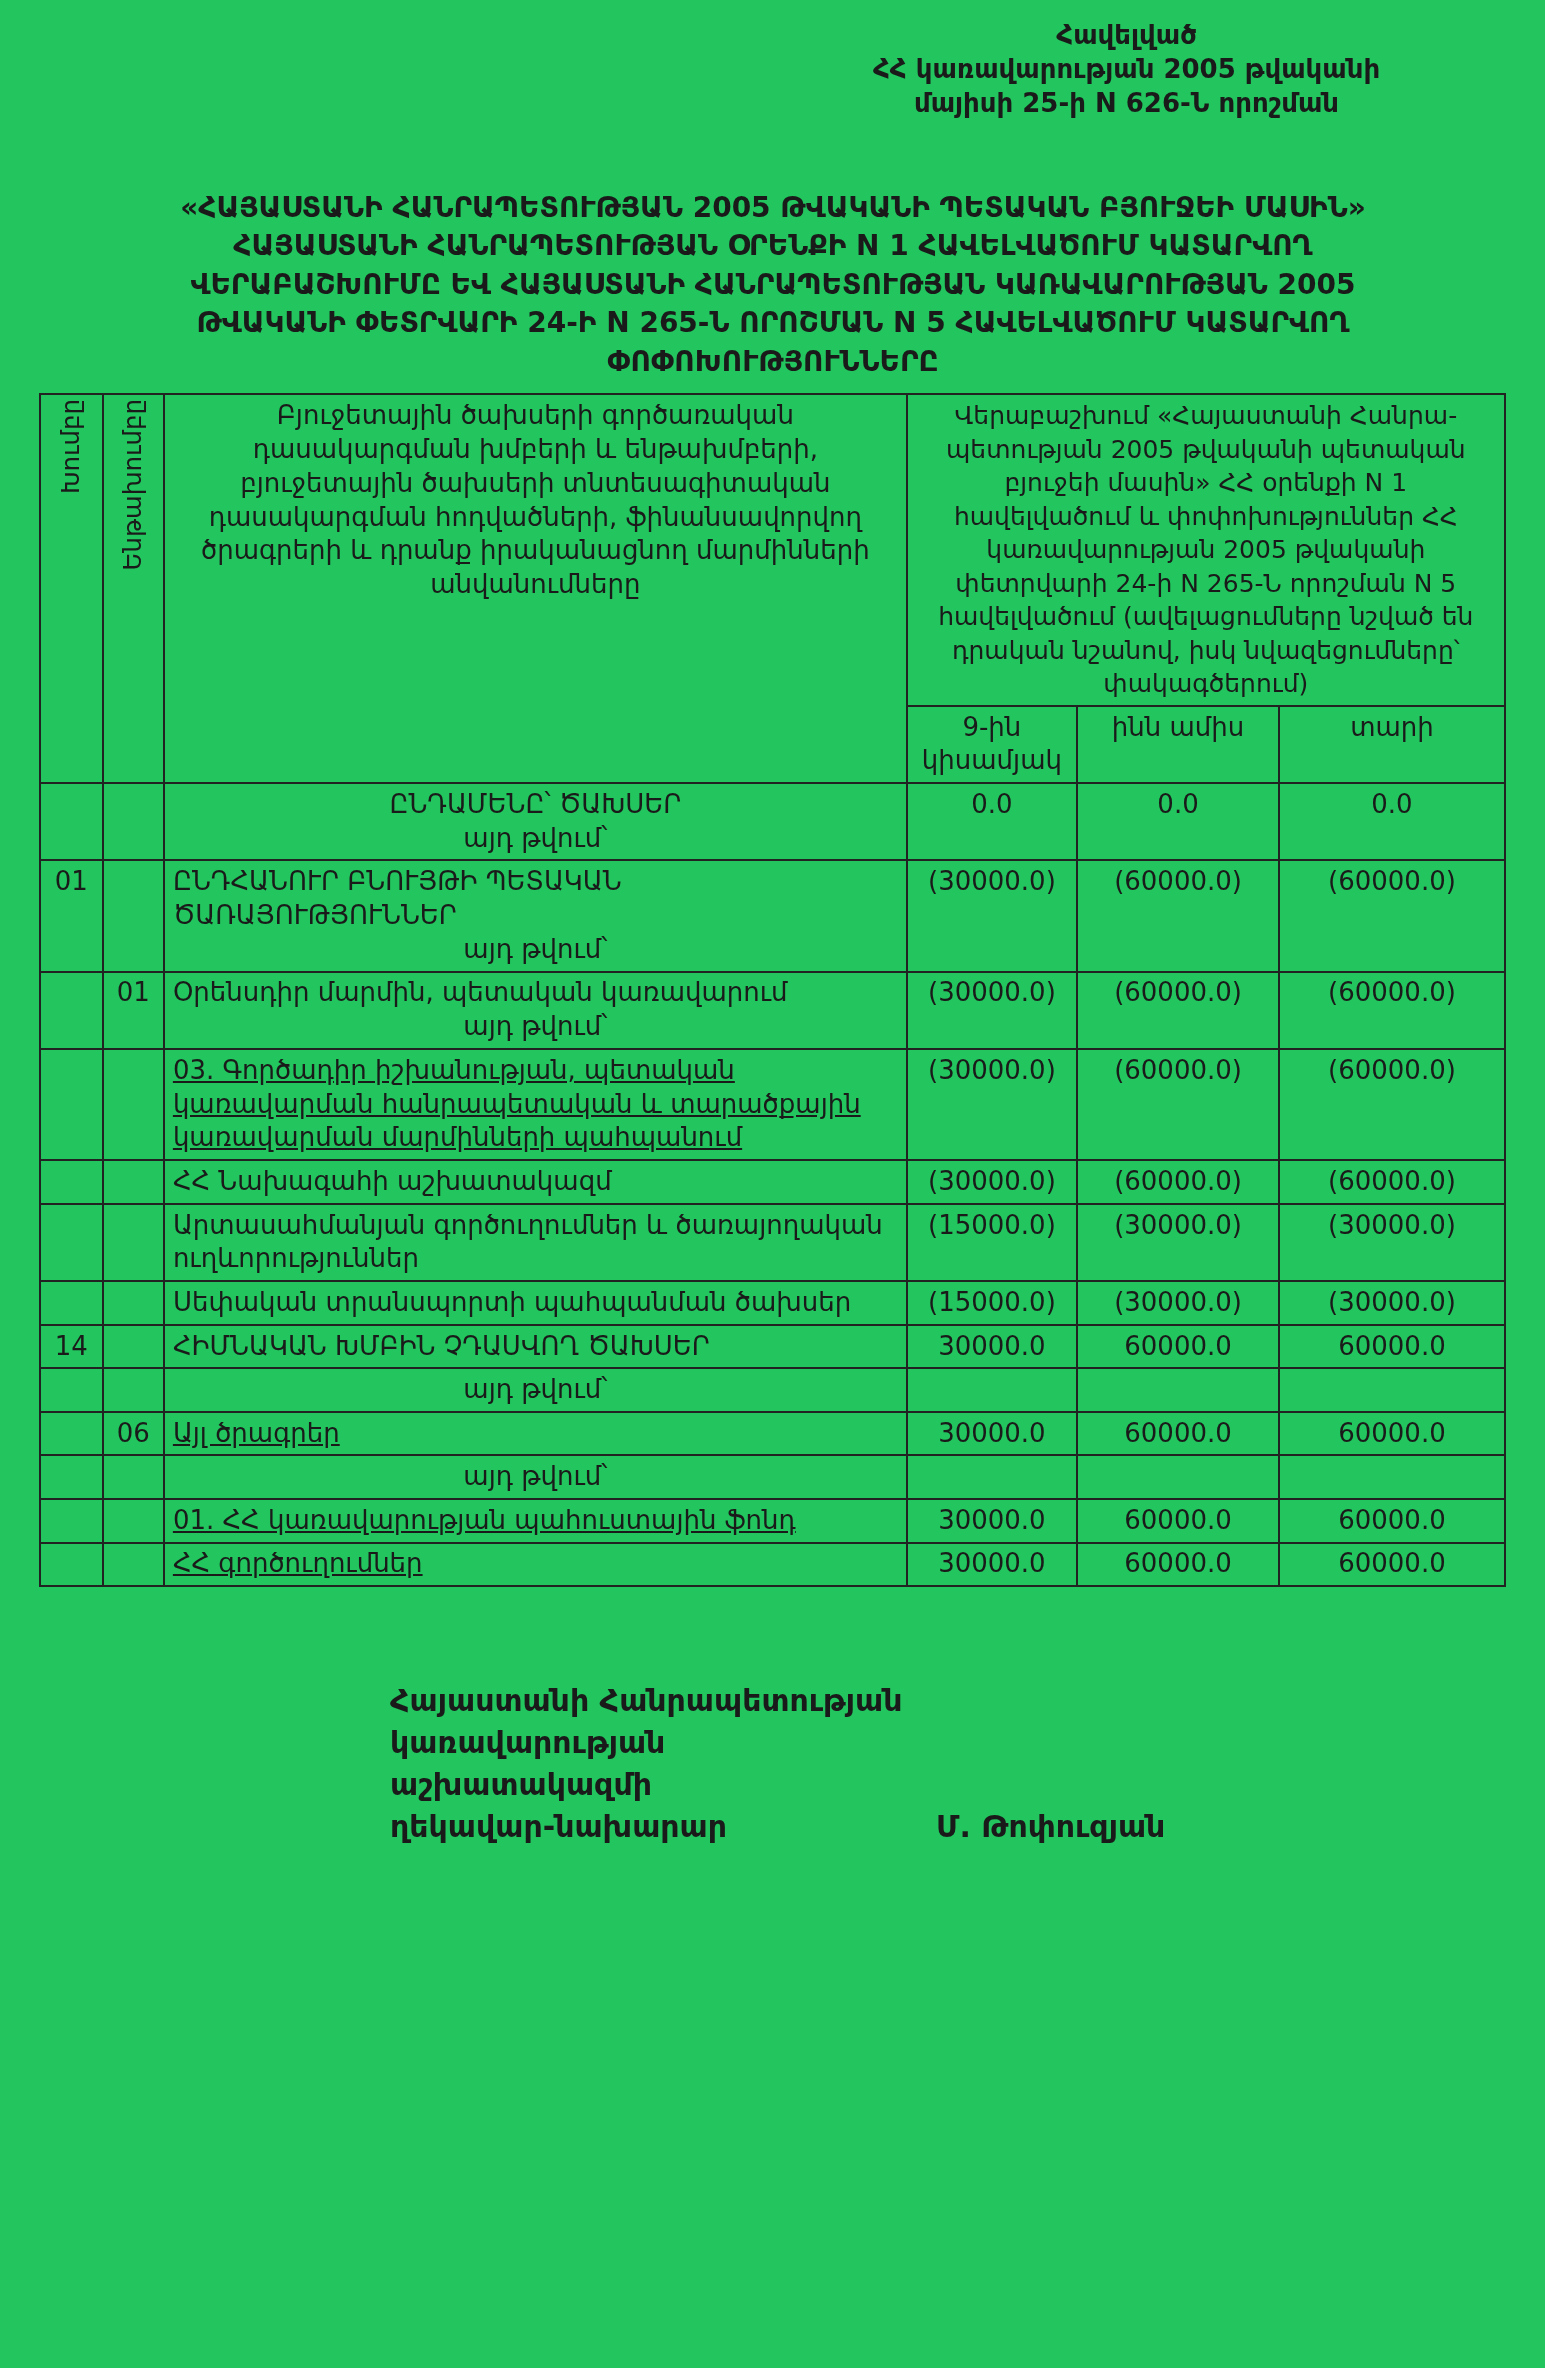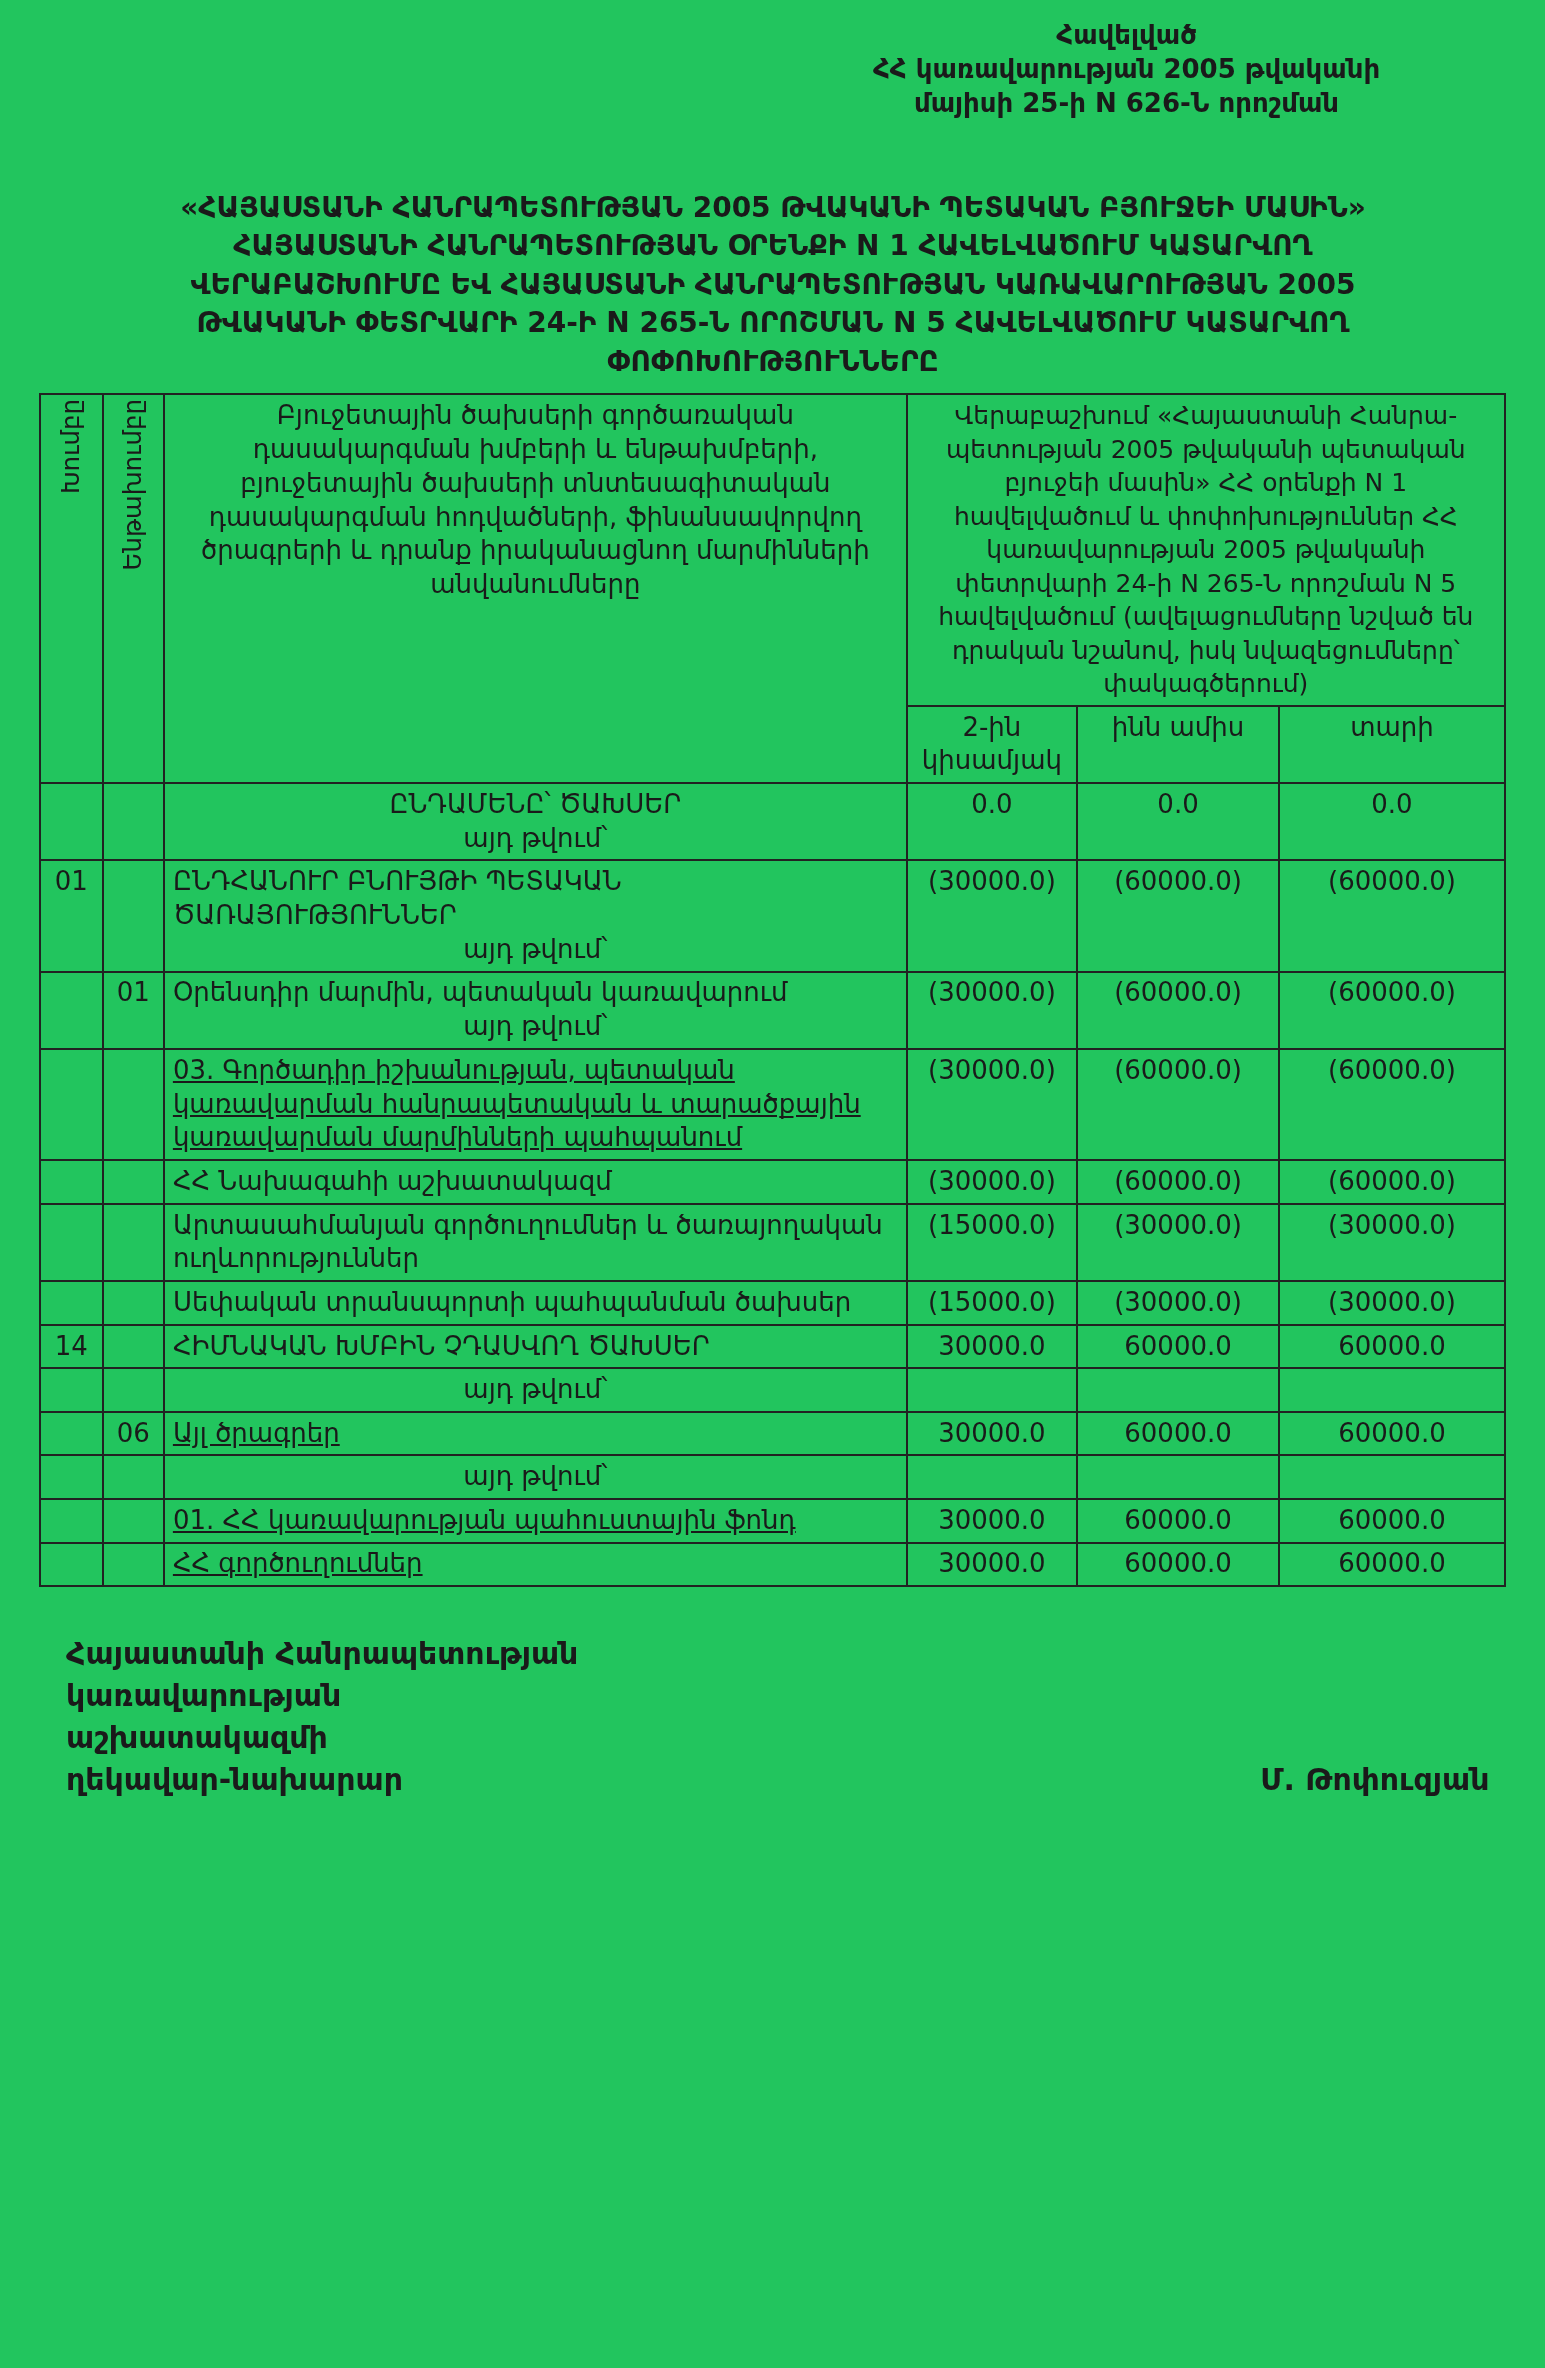--- a/index.html
+++ b/index.html
@@ -71,23 +71,23 @@
   td.name-cell{padding:3.9px 7.8px 5.9px 7.8px;}
   .row-name{}
   .row-name.u{text-decoration:underline;}
   .row-sub{text-align:center;}
   td.val-cell{text-align:center;}
   td.v-top{vertical-align:top;padding-top:5.9px;}
   td.v-middle{vertical-align:middle;}
   td.v-bottom{vertical-align:bottom;padding-bottom:5.9px;}
   
   .footer{
-    margin-top:46px;
+    margin-top:93px;
     display:flex;
-    justify-content:space-between;
+    justify-content:center;
     align-items:flex-end;
     font-size:30px;
     font-weight:bold;
     line-height:1.4;
     padding:0 17.6px 0 27px;
   }
   .footer-left{max-width:546px;}
   .footer-right{white-space:nowrap;}
 </style>
 </head>
@@ -124,21 +124,21 @@
         <th class="vert" rowspan="2">
           <span class="vlabel">Խումբը</span>
         </th>
         <th class="vert" rowspan="2">
           <span class="vlabel">Ենթախումբը</span>
         </th>
         <th class="name-head" rowspan="2">Բյուջետային ծախսերի գործառական դասակարգման խմբերի և ենթախմբերի, բյուջետային ծախսերի տնտեսագիտական դասակարգման հոդվածների, ֆինանսավորվող ծրագրերի և դրանք իրականացնող մարմինների անվանումները</th>
         <th class="values-head" colspan="3">Վերաբաշխում «Հայաստանի Հանրա­պետության 2005 թվականի պետա­կան բյուջեի մասին» ՀՀ օրենքի N 1 հավելվածում և փոփոխություններ ՀՀ կառավարության 2005 թվականի փետրվարի 24-ի N 265-Ն որոշման N 5 հավելվածում (ավելացումները նշված են դրական նշանով, իսկ նվազեցումները՝ փակագծերում)</th>
       </tr>
       <tr>
-        <th class="sub-head">2-ին կիսամյակ</th>
+        <th class="sub-head">9-ին կիսամյակ</th>
         <th class="sub-head">ինն ամիս</th>
         <th class="sub-head">տարի</th>
       </tr>
     </thead>
     <tbody id="tbody">
         <tr>
           <td class="num-cell"></td>
           <td class="num-cell"></td>
           <td class="name-cell">
             <div class="row-name" style="text-align: center;">ԸՆԴԱՄԵՆԸ՝ ԾԱԽՍԵՐ</div>

